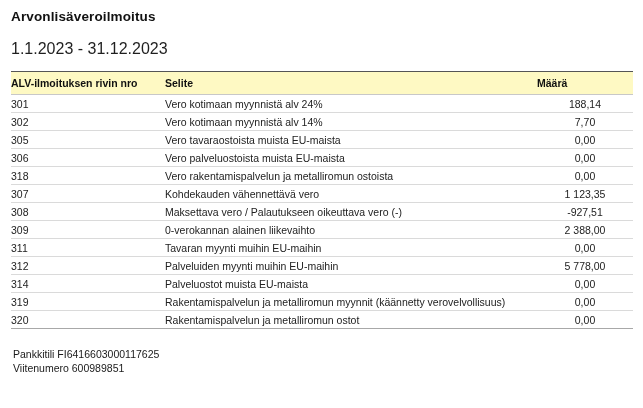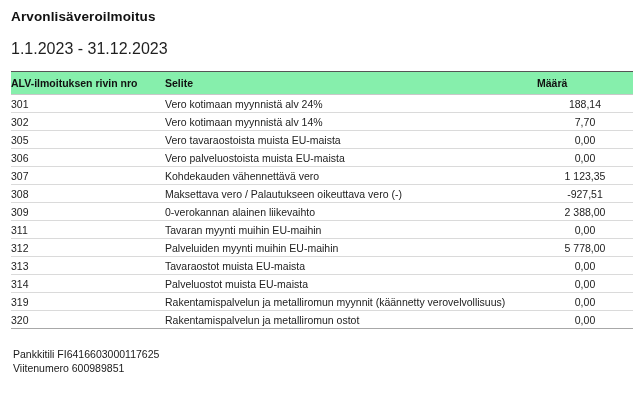--- a/index.html
+++ b/index.html
@@ -32,21 +32,21 @@
     color: #1f1f1f;
     margin: 16px 0 13px 0;
   }
   table.vat-table {
     border-collapse: collapse;
     width: 622px;
     table-layout: fixed;
     font-size: 10.5px;
   }
   table.vat-table thead th {
-    background: #86efac;
+    background: #fef9c3;
     border-top: 1.6px solid #555555;
     border-bottom: 1px solid #c8c8c8;
     font-weight: bold;
     font-size: 10.5px;
     color: #111111;
     padding: 5px 0 5px 0;
     text-align: left;
     white-space: nowrap;
   }
   col.col-nro { width: 154px; }
@@ -115,20 +115,25 @@
           <td class="cell-nro">305</td>
           <td class="cell-selite">Vero tavaraostoista muista EU-maista</td>
           <td class="cell-maara">0,00</td>
         </tr>
         <tr>
           <td class="cell-nro">306</td>
           <td class="cell-selite">Vero palveluostoista muista EU-maista</td>
           <td class="cell-maara">0,00</td>
         </tr>
         <tr>
+          <td class="cell-nro">318</td>
+          <td class="cell-selite">Vero rakentamispalvelun ja metalliromun ostoista</td>
+          <td class="cell-maara">0,00</td>
+        </tr>
+        <tr>
           <td class="cell-nro">307</td>
           <td class="cell-selite">Kohdekauden vähennettävä vero</td>
           <td class="cell-maara">1 123,35</td>
         </tr>
         <tr>
           <td class="cell-nro">308</td>
           <td class="cell-selite">Maksettava vero / Palautukseen oikeuttava vero (-)</td>
           <td class="cell-maara">-927,51</td>
         </tr>
         <tr>
@@ -138,25 +143,20 @@
         </tr>
         <tr>
           <td class="cell-nro">311</td>
           <td class="cell-selite">Tavaran myynti muihin EU-maihin</td>
           <td class="cell-maara">0,00</td>
         </tr>
         <tr>
           <td class="cell-nro">312</td>
           <td class="cell-selite">Palveluiden myynti muihin EU-maihin</td>
           <td class="cell-maara">5 778,00</td>
-        </tr>
-        <tr>
-          <td class="cell-nro">313</td>
-          <td class="cell-selite">Tavaraostot muista EU-maista</td>
-          <td class="cell-maara">0,00</td>
         </tr>
         <tr>
           <td class="cell-nro">314</td>
           <td class="cell-selite">Palveluostot muista EU-maista</td>
           <td class="cell-maara">0,00</td>
         </tr>
         <tr>
           <td class="cell-nro">319</td>
           <td class="cell-selite">Rakentamispalvelun ja metalliromun myynnit (käännetty verovelvollisuus)</td>
           <td class="cell-maara">0,00</td>

